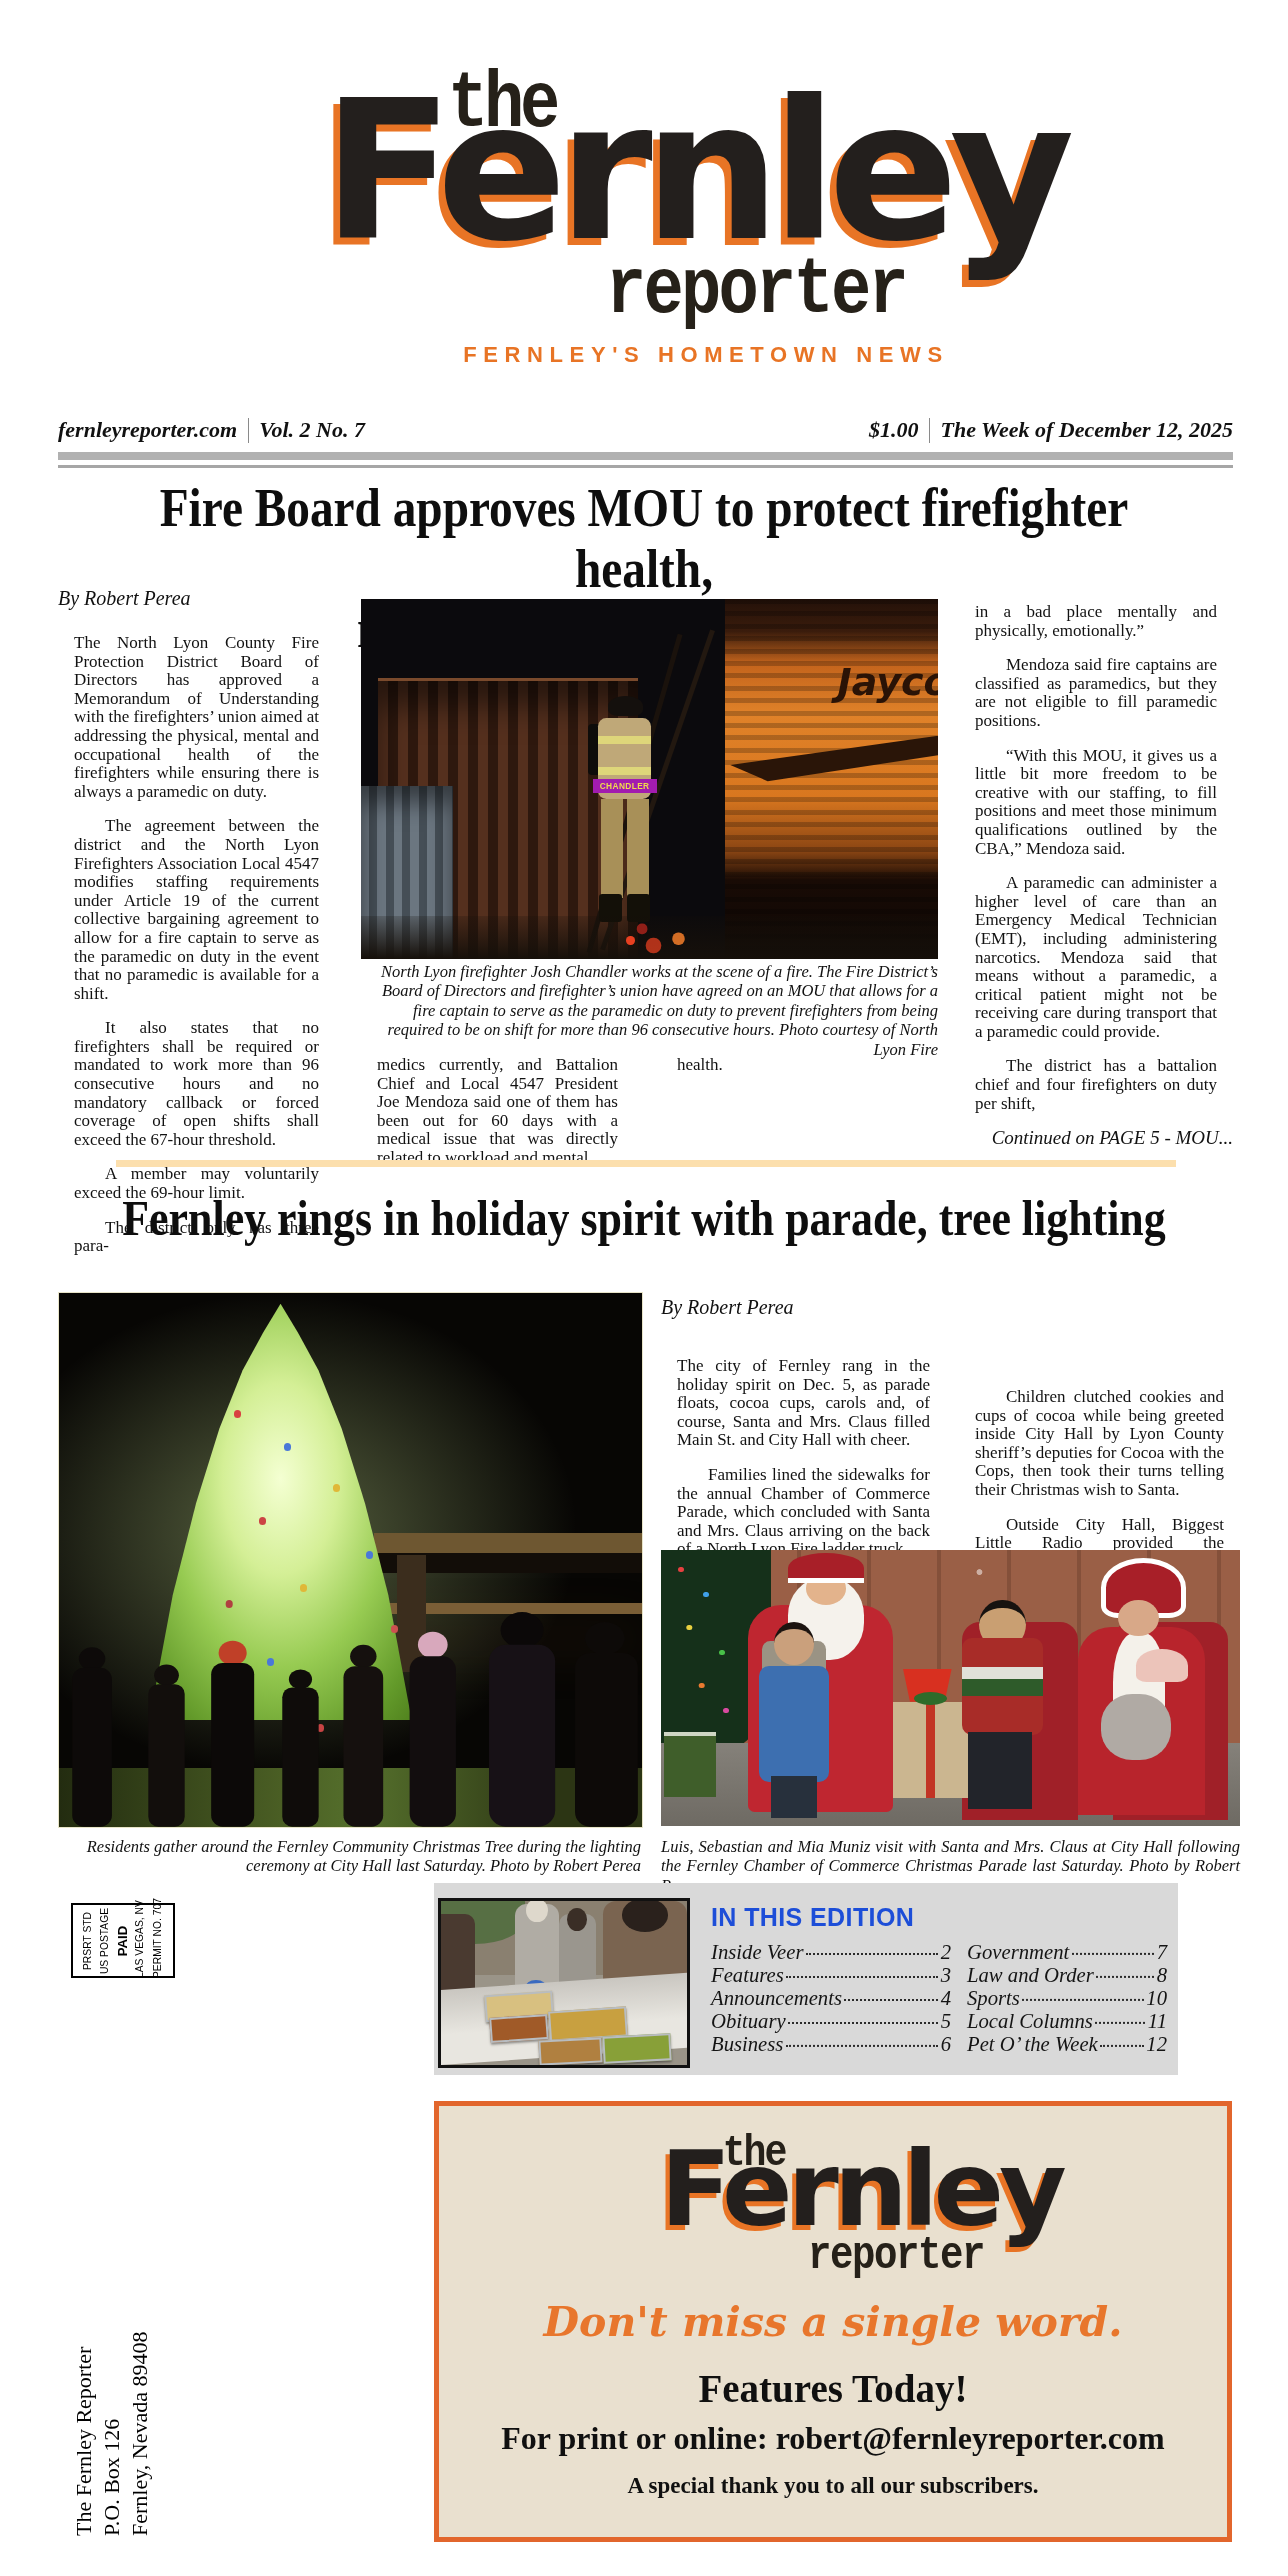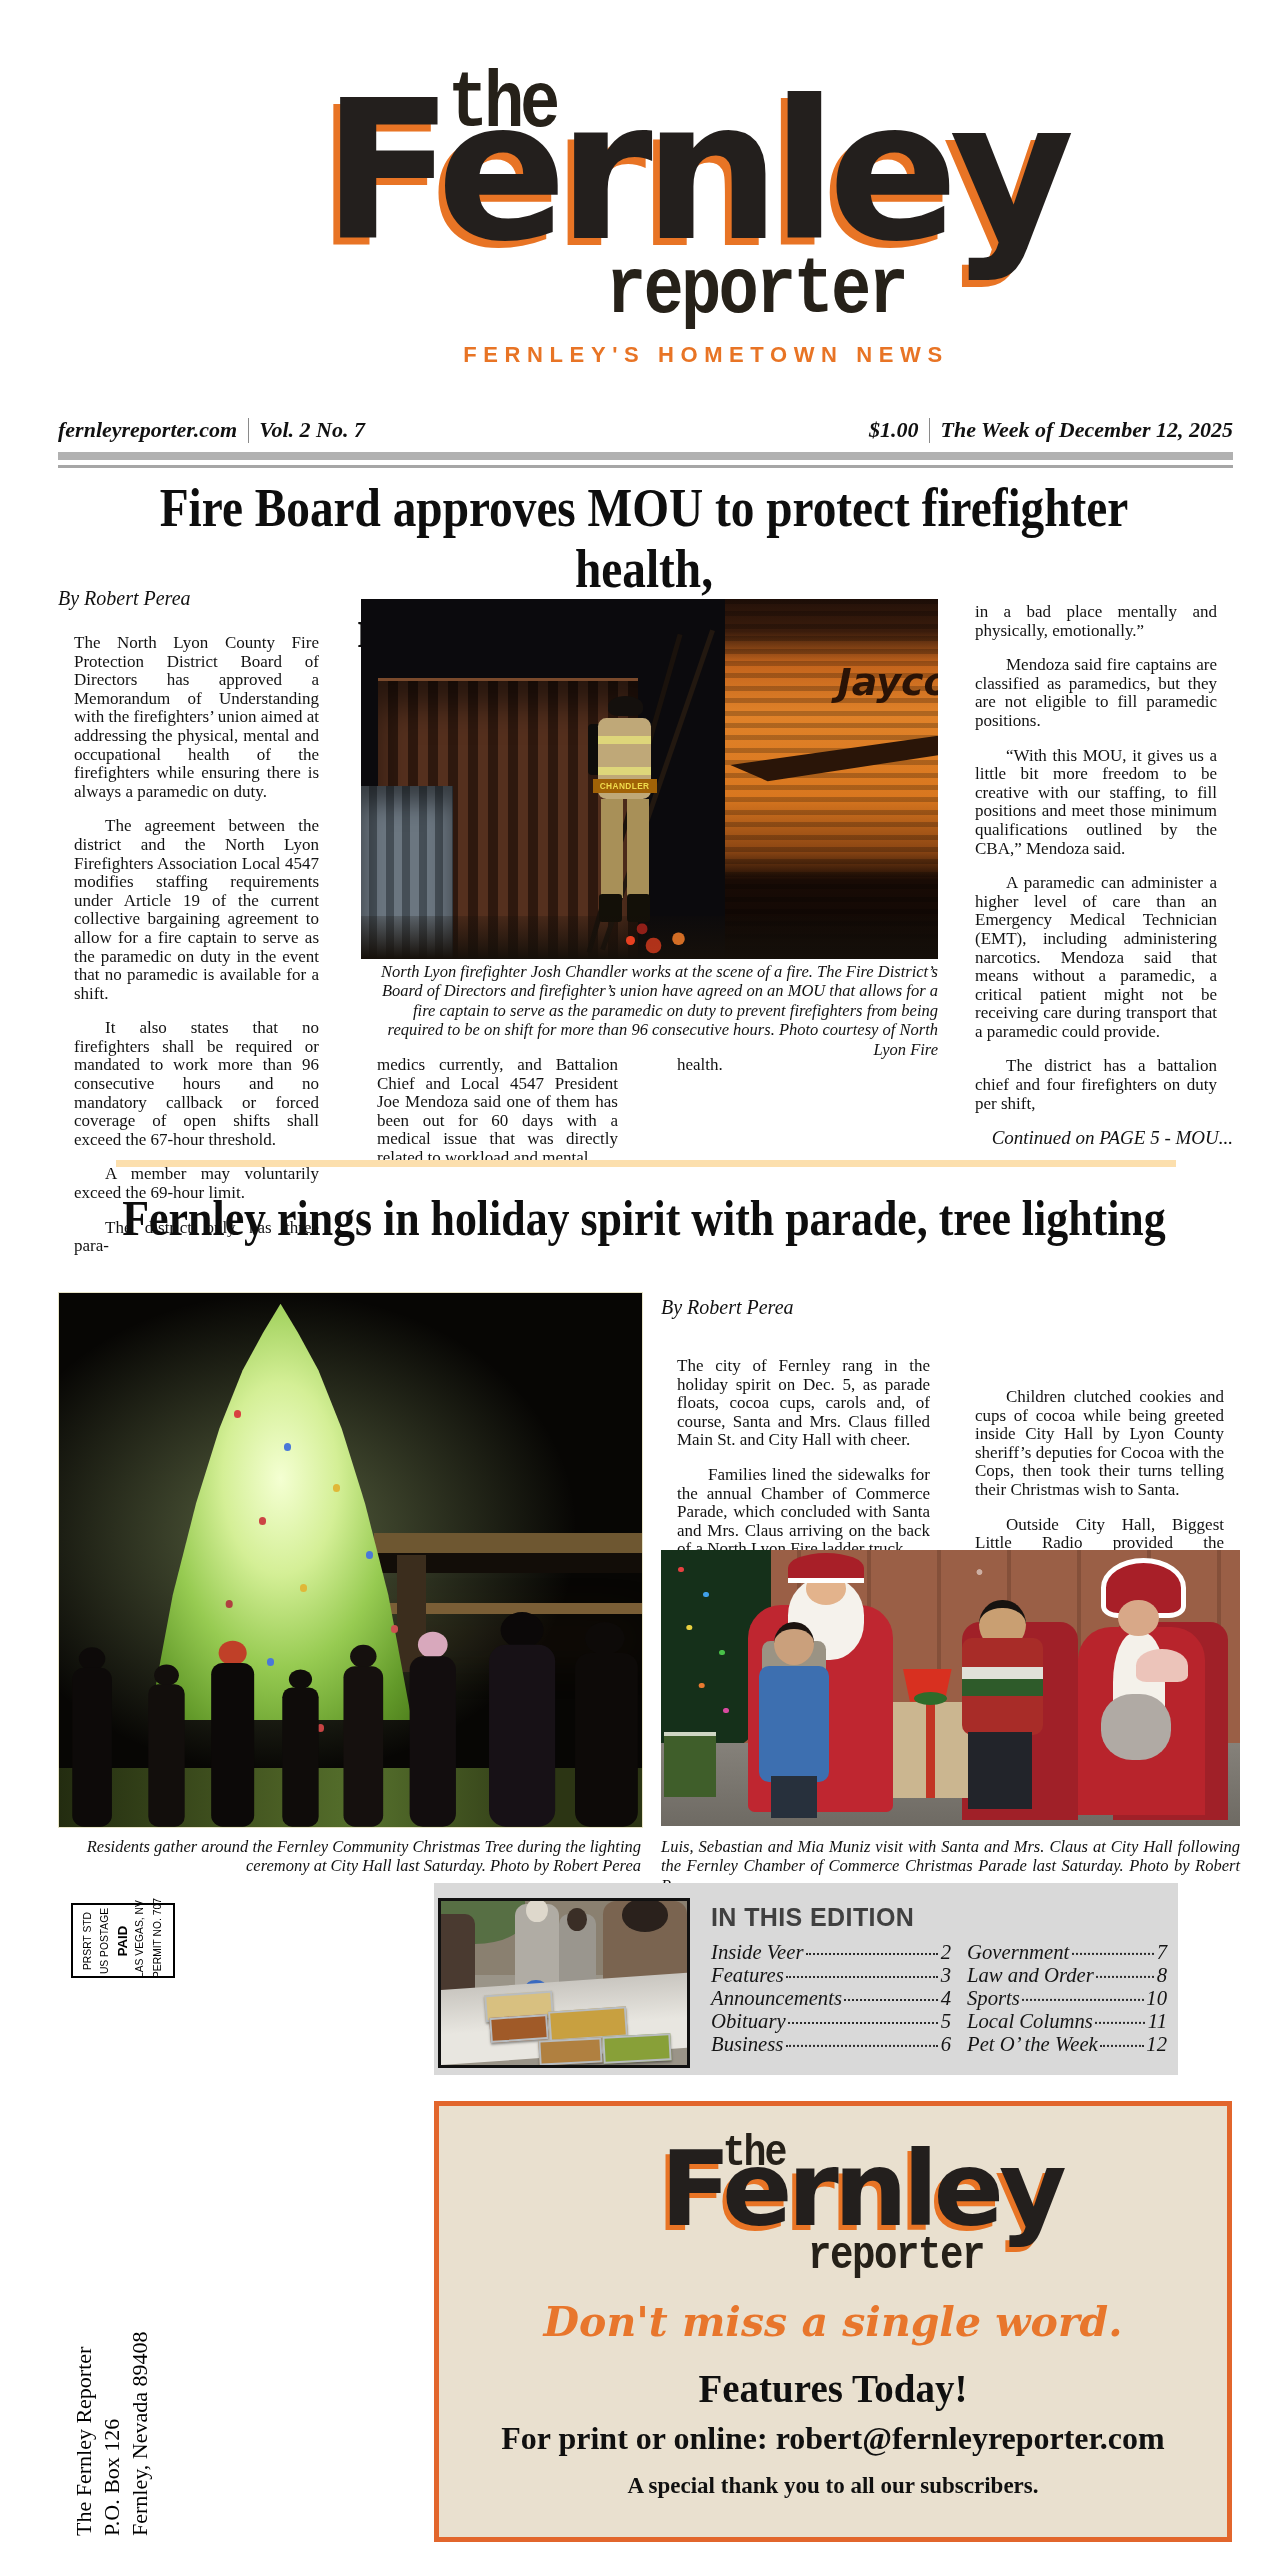--- a/index.html
+++ b/index.html
@@ -59,21 +59,21 @@
       font-style:italic;font-size:38px;color:#2a1306;z-index:2;}
   .fp-swoosh{position:absolute;top:38%;right:0;width:36%;height:18%;background:#2a1508;
       clip-path:polygon(0 45%,100% 0,100% 30%,18% 70%);z-index:2;}
   .fp-ladder{position:absolute;left:47%;top:8%;width:5px;height:92%;background:#1a120c;transform:rotate(16deg);}
   .fp-ladder2{position:absolute;left:51%;top:6%;width:5px;height:94%;background:#221810;transform:rotate(19deg);}
   .fm{position:absolute;left:39%;top:27%;width:79px;height:240px;}
   .fm-helmet{position:absolute;left:21.5px;top:0;width:35px;height:20px;background:#14100d;border-radius:50% 50% 30% 30%;}
   .fm-jacket{position:absolute;left:11.6px;top:21.5px;width:53px;height:81px;background:#bfa878;border-radius:8.3px;}
   .fm-stripe{position:absolute;left:11.6px;width:53px;height:7.4px;background:#ded67a;}
   .fm-pack{position:absolute;left:1.7px;top:28px;width:20px;height:51px;background:#0e0c0a;border-radius:4.1px;}
-  .fm-name{position:absolute;left:6.6px;top:83px;width:64px;height:14px;background:#a16207;color:#f0dc4c;
+  .fm-name{position:absolute;left:6.6px;top:83px;width:64px;height:14px;background:#a21caf;color:#f0dc4c;
       font-family:"Liberation Sans",sans-serif;font-weight:bold;font-size:8.3px;letter-spacing:0.4px;
       text-align:center;line-height:14px;}
   .fm-leg{position:absolute;top:103px;width:21.5px;height:99px;background:#a89058;}
   .fm-boot{position:absolute;top:198px;width:23px;height:28px;background:#131008;border-radius:3.3px;}
   .fp-ground{position:absolute;left:0;bottom:0;width:100%;height:12%;
       background:linear-gradient(180deg,rgba(20,14,8,.2),#16100a);}
   .fp-glow{position:absolute;left:46%;bottom:4%;width:8.3px;height:8.3px;border-radius:50%;background:#e84020;
       box-shadow:23px 5px 0 3.3px rgba(216,60,30,.8),48px -1.7px 0 1.7px rgba(232,120,40,.9),11.6px -11.6px 0 0.8px rgba(200,40,30,.7);}
 
   
@@ -148,21 +148,21 @@
   .fd-tray{position:absolute;border:2.5px solid #b8bcc0;box-shadow:0 1.7px 2.5px rgba(0,0,0,.4);}
 
   
 
   
   .divider{position:absolute;left:116px;top:1160px;width:1060px;height:7.4px;background:#fcdfad;}
 
   
   .edition{position:absolute;left:434px;top:1883px;width:744px;height:192px;background:#d9d9d9;}
   .ed-title{position:absolute;left:277px;top:20px;font-family:"Liberation Sans",sans-serif;font-weight:bold;
-      font-size:25px;color:#404040;letter-spacing:0.4px;}
+      font-size:25px;color:#1d4ed8;letter-spacing:0.4px;}
   .ed-col{position:absolute;top:58px;font-style:italic;font-size:20.7px;color:#141414;}
   .ed-col-left{left:277px;width:240px;}
   .ed-col-right{left:533px;width:200px;}
   .idx-row{display:flex;align-items:baseline;height:23px;}
   .idx-dots{flex:1;border-bottom:2.1px dotted #2a2a2a;margin:0 2.5px;transform:translateY(-4.1px);}
 
   
   .permit{position:absolute;left:71px;top:1903px;width:100px;height:71px;border:2.5px solid #000;background:#fff;}
   .permit-inner{position:absolute;left:50%;top:50%;transform:translate(-50%,-50%) rotate(-90deg);
       width:74px;text-align:center;font-family:"Liberation Sans",sans-serif;font-size:10.3px;line-height:17.4px;

